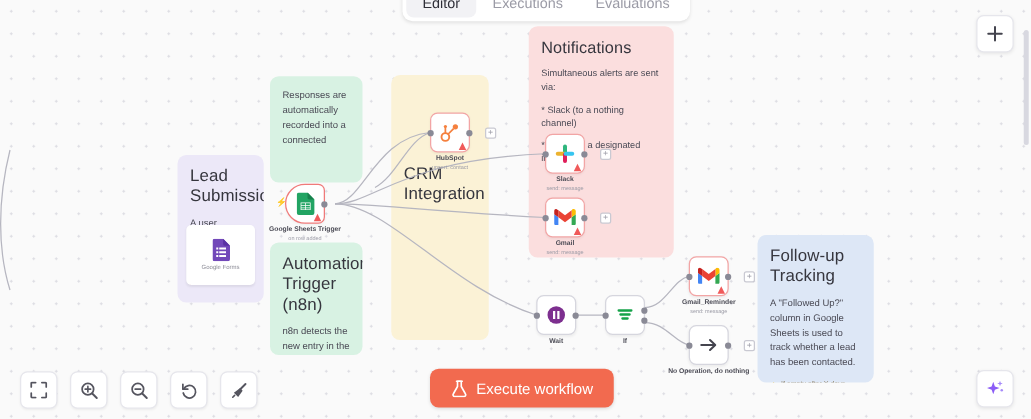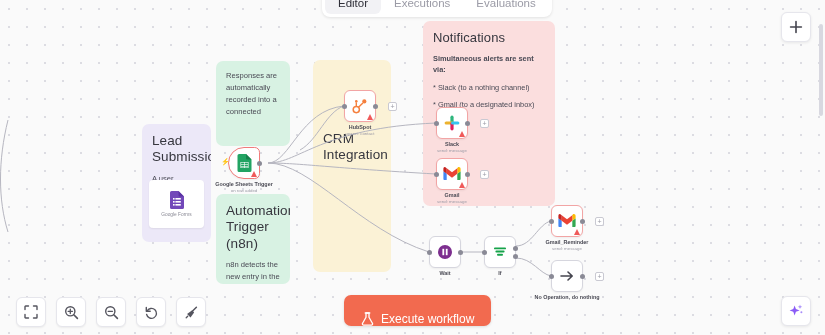--- a/index.html
+++ b/index.html
@@ -43,26 +43,26 @@
     font-size: 13.5px; font-weight: 400; line-height: 1.22;
     color: #36363e; margin-bottom: 7px; letter-spacing: .1px;
   }
   .note p { font-size: 7.6px; line-height: 1.56; color: #4a4a55; }
   .accent { color: #f0744f; }
 
   .note-lead  { left: 142px; top: 124px; width: 69px; height: 118px; background: #ece8f8; }
   .note-data  { left: 216px; top: 61px;  width: 74px; height: 85px;  background: #d8f2e3; }
   .note-auto  { left: 216px; top: 194px; width: 74px; height: 90px;  background: #d8f2e3; }
   .note-crm   { left: 313px; top: 60px;  width: 78px; height: 212px; background: #fbf2d6; }
-  .note-notif { left: 423px; top: 21px;  width: 132px; height: 185px; background: #fbdede; }
+  .note-notif { left: 423px; top: 21px;  width: 116px; height: 185px; background: #fbdede; }
   .note-follow{ left: 606px; top: 188px; width: 93px; height: 118px; background: #dde7f6; }
 
   .note-crm .crm-title { margin-top: 62px; }
   .note-notif h3 { font-size: 13px; }
-  .note-notif p  { font-size: 7.4px; font-weight: bold; }
+  .note-notif p  { font-size: 7.4px; }
   .bullet { font-size: 7.4px; line-height: 1.5; color: #4a4a55; margin-top: 6px; }
 
   .warn {
     display: flex; gap: 3px; margin-top: 8px;
     font-size: 5.6px; line-height: 1.45; color: #7b6a4a;
   }
   .warn .wicon { color: #e0a800; font-size: 6.5px; flex: 0 0 auto; }
 
   
   .node { position: absolute; z-index: 12; }
@@ -126,21 +126,21 @@
   .toolbar { position: absolute; left: 16px; bottom: 8px; display: flex; gap: 10px; z-index: 40; }
   .tbtn {
     width: 30px; height: 30px; background: #fff; border: 1px solid #e6e6ec;
     border-radius: 6px; display: flex; align-items: center; justify-content: center;
     box-shadow: 0 1px 2px rgba(0,0,0,.06); cursor: pointer; color: #55555f;
   }
 
   .execbtn {
     position: absolute; left: 344px; bottom: 9px;
     background: #f26a4f; color: #fff; border: none; border-radius: 7px;
-    height: 31px; padding: 0 17px; display: flex; align-items: flex-end; gap: 7px;
+    height: 31px; padding: 0 17px; display: flex; align-items: center; gap: 7px;
     font-size: 12px; font-family: "Liberation Sans", sans-serif; cursor: pointer;
     box-shadow: 0 1px 3px rgba(0,0,0,.12); z-index: 40;
   }
 
   .cornerbtn {
     position: absolute; width: 30px; height: 30px; background: #fff;
     border: 1px solid #e6e6ec; border-radius: 6px; display: flex;
     align-items: center; justify-content: center; cursor: pointer;
     box-shadow: 0 1px 3px rgba(0,0,0,.08); z-index: 40;
   }
@@ -215,20 +215,28 @@
     <h3 class="crm-title">CRM Integration</h3>
   </div>
 
   <div class="note note-notif">
     <h3>Notifications</h3>
     <p>Simultaneous alerts are sent via:</p>
     <div class="bullet">* Slack (to a nothing channel)</div>
     <div class="bullet">* Gmail (to a designated inbox)</div>
   </div>
 
+  <div class="note note-follow">
+    <h3>Follow-up Tracking</h3>
+    <p>A "Followed Up?" column in Google Sheets is used to track whether a lead has been contacted.</p>
+    <div class="warn">
+      <span class="wicon">⚠</span>
+      <span>If empty after X days (e.g., 3), n8n sends a reminder notification.</span>
+    </div>
+  </div>
 
   <div class="node node-sheets">
     <div class="nbox trigger">
       <span class="bolt">⚡</span>
       <svg width="15" height="18" viewBox="0 0 14 18">
         <path d="M8.5 0H1.6A1.6 1.6 0 0 0 0 1.6v14.8A1.6 1.6 0 0 0 1.6 18h10.8a1.6 1.6 0 0 0 1.6-1.6V5.5z" fill="#22a463"></path>
         <path d="M8.5 0v4.2c0 .7.6 1.3 1.3 1.3H14z" fill="#17804c"></path>
         <rect x="3" y="8" width="8" height="6" fill="#fff"></rect>
         <rect x="3.6" y="8.6" width="3.1" height="1.4" fill="#22a463"></rect>
         <rect x="7.3" y="8.6" width="3.1" height="1.4" fill="#22a463"></rect>

